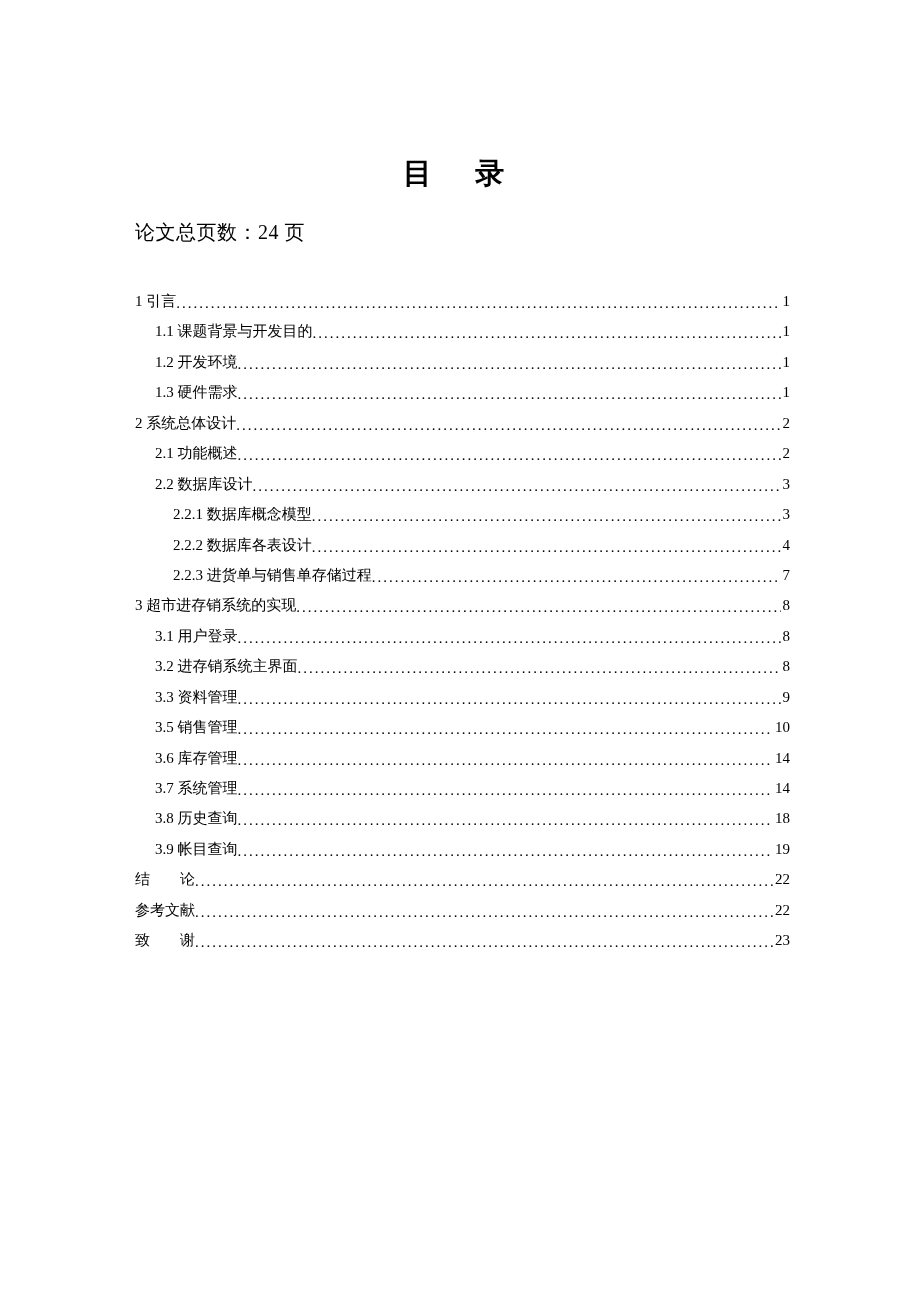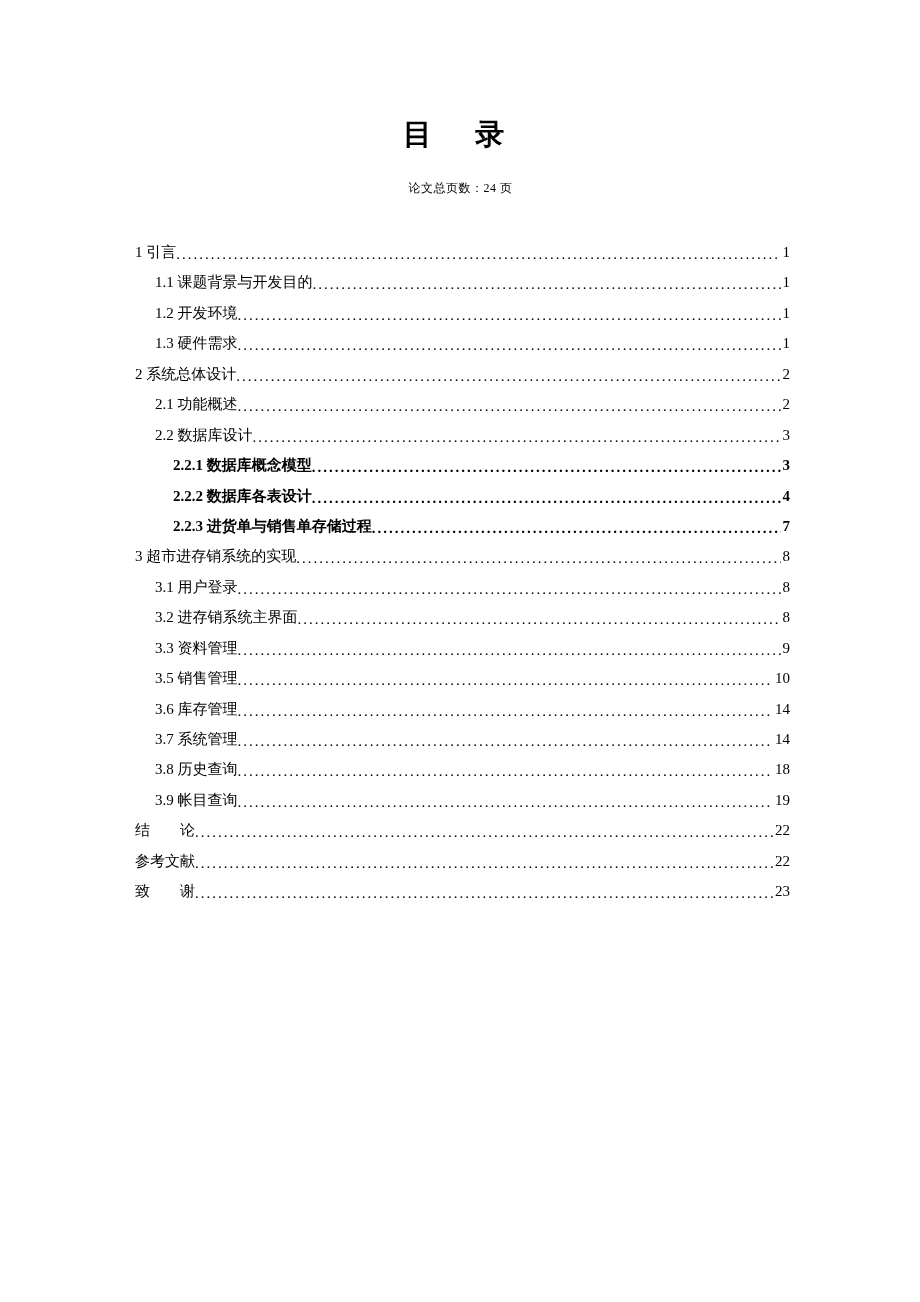--- a/index.html
+++ b/index.html
@@ -10,33 +10,34 @@
     body {
       background: #ffffff;
       width: 920px;
       height: 1302px;
       font-family: "SimSun", "宋体", serif;
       color: #000;
       position: relative;
     }
     .page {
       padding: 115px 130px 0 135px;
+      margin-top: 39px;
     }
     .title-container {
       text-align: center;
       margin-bottom: 25px;
     }
     .title {
       font-size: 29px;
       font-weight: bold;
       letter-spacing: 18px;
     }
     .page-count {
-      text-align: center;
-      font-size: 12px;
+      text-align: left;
+      font-size: 20px;
       margin-bottom: 40px;
       padding-right: 4px;
       letter-spacing: 0.5px;
     }
     .toc {
       font-size: 15px;
       line-height: 2.03;
     }
     .toc-entry {
       display: flex;
@@ -56,21 +57,21 @@
     .toc-dots::before {
       content: ".................................................................................................................................";
       display: block;
     }
     .toc-page {
       flex-shrink: 0;
       padding-left: 2px;
     }
     .indent-0 { padding-left: 0; }
     .indent-1 { padding-left: 20px; }
-    .indent-2 { padding-left: 38px; font-weight: bold; }
+    .indent-2 { padding-left: 38px; }
   </style>
 </head>
 <body>
 
 <div class="page">
   <div class="title-container">
     <h1 class="title">目 录</h1>
   </div>
   <div class="page-count">论文总页数：24 页</div>
   <div class="toc">

